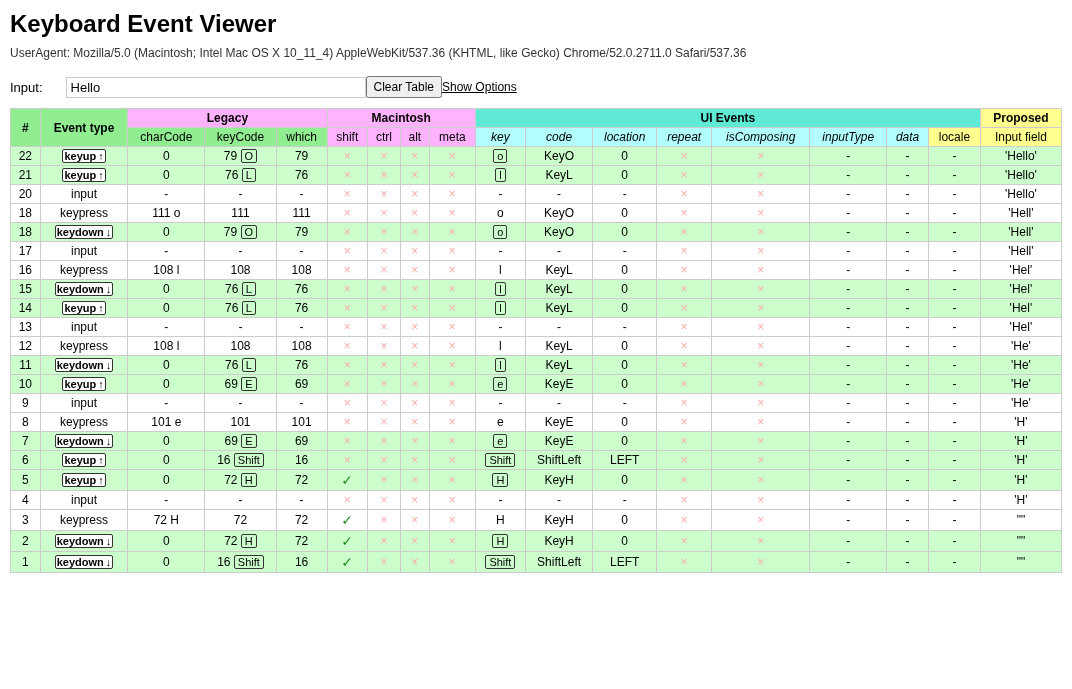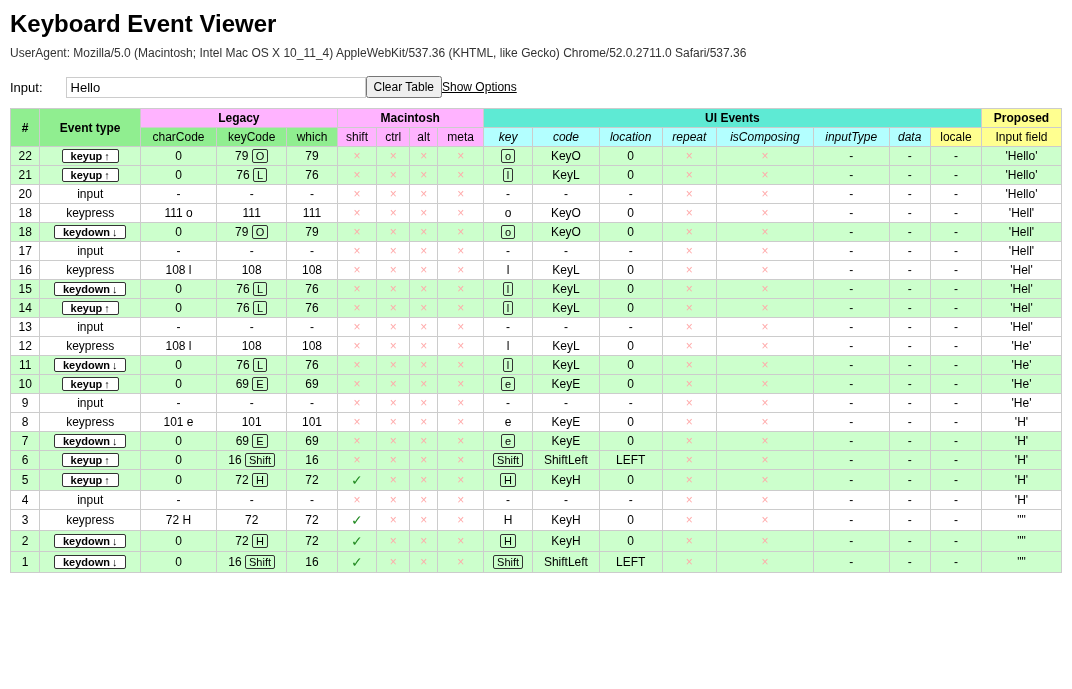--- a/index.html
+++ b/index.html
@@ -14,21 +14,21 @@
     table { border-collapse: collapse; font-size: 12px; width: 100%; }
     th, td { border: 1px solid #ccc; padding: 2px 5px; text-align: center; white-space: nowrap; }
     th { background: #90ee90; font-weight: bold; }
     th.modifiers-header { background: #ffb3ff; }
     th.uievents-header { background: #5eead4; }
     th.proposed-header { background: #ffff90; }
     th.sub { background: #90ee90; font-weight: normal; }
     th.sub-mod { background: #ffb3ff; font-weight: normal; }
     th.sub-ui { background: #b3ffff; font-weight: normal; font-style: italic; }
     th.sub-prop { background: #ffff90; font-weight: normal; }
-    .event-badge { display: inline-flex; align-items: flex-end; gap: 2px; border: 1px solid #333; border-radius: 2px; padding: 0px 8px; font-size: 11px; font-weight: bold; }
+    .event-badge { display: inline-flex; align-items: flex-end; gap: 2px; border: 1px solid #333; border-radius: 2px; padding: 0px 1px; font-size: 11px; font-weight: bold; }
     .event-badge.keydown { background: #fff; color: #000; border-color: #333; }
     .event-badge.keyup { background: #fff; color: #000; border-color: #333; }
     .arrow-down { color: #000; }
     .arrow-up { color: #000; }
     .char-badge { display: inline-block; border: 1px solid #333; border-radius: 2px; padding: 0 3px; font-size: 11px; }
     .cross { color: #ffaaaa; font-size: 12px; }
     .check { color: #228B22; font-size: 14px; }
     .input-field-value { color: #000; }
     tr:nth-child(odd) td:not(.keydown):not(.keyup) { background: #fff; }
     tr:nth-child(even) td:not(.keydown):not(.keyup) { background: #fff; }

